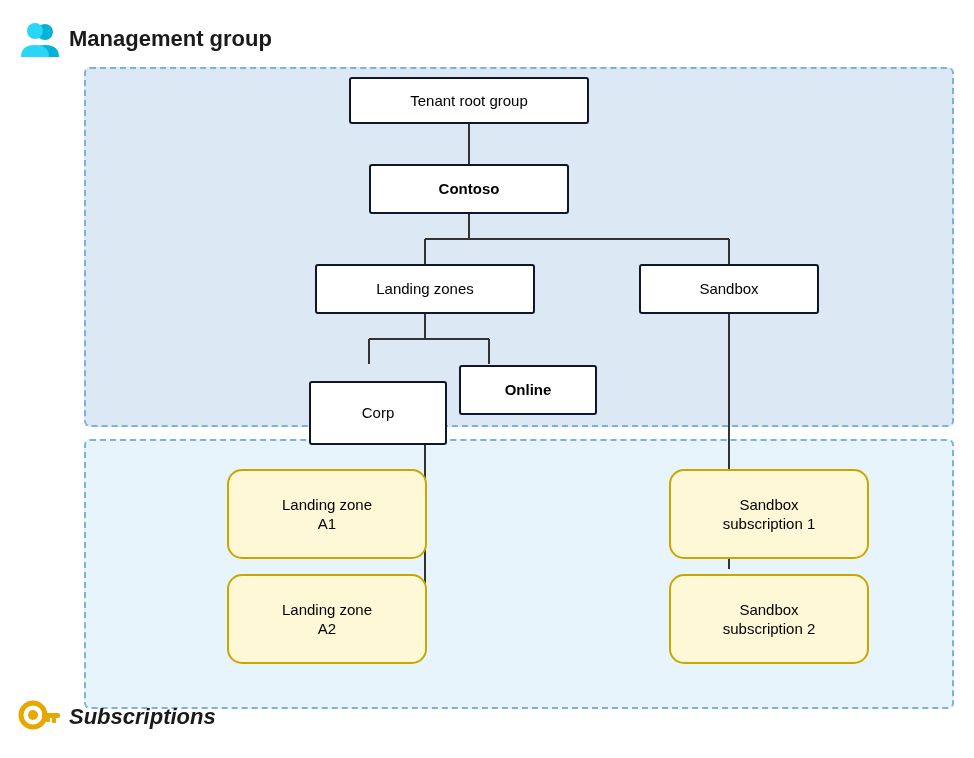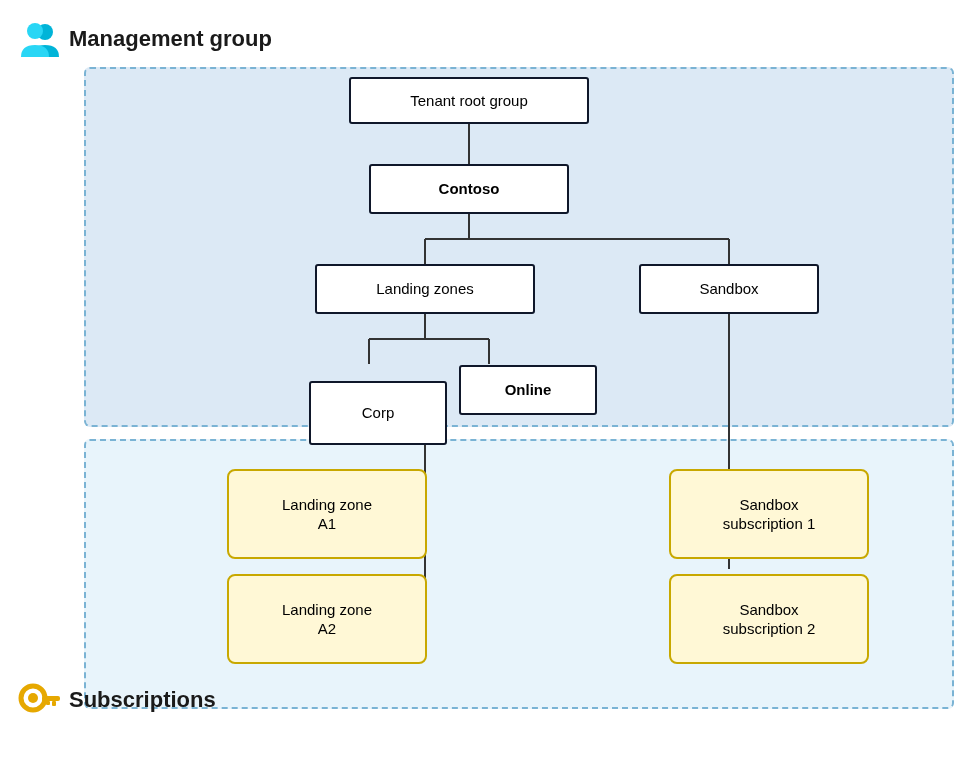--- a/index.html
+++ b/index.html
@@ -30,22 +30,23 @@
       align-items: center;
       gap: 8px;
     }
 
     .mgmt-label {
       top: 10px;
       left: 8px;
     }
 
     .sub-label {
-      bottom: 27px;
+      bottom: 10px;
       left: 8px;
+      font-style: italic;
     }
 
     
     .panel {
       position: absolute;
       border-radius: 6px;
       border: 2px dashed #7ab3d4;
     }
 
     .mgmt-panel {
@@ -80,21 +81,21 @@
 
     .box-yellow {
       position: absolute;
       border: 2px solid #c8a800;
       background: #fff8d6;
       display: flex;
       align-items: center;
       justify-content: center;
       text-align: center;
       font-size: 15px;
-      border-radius: 8px;
+      border-radius: 15px;
       line-height: 1.3;
     }
 
     
     .connectors {
       position: absolute;
       top: 0;
       left: 0;
       width: 100%;
       height: 100%;

